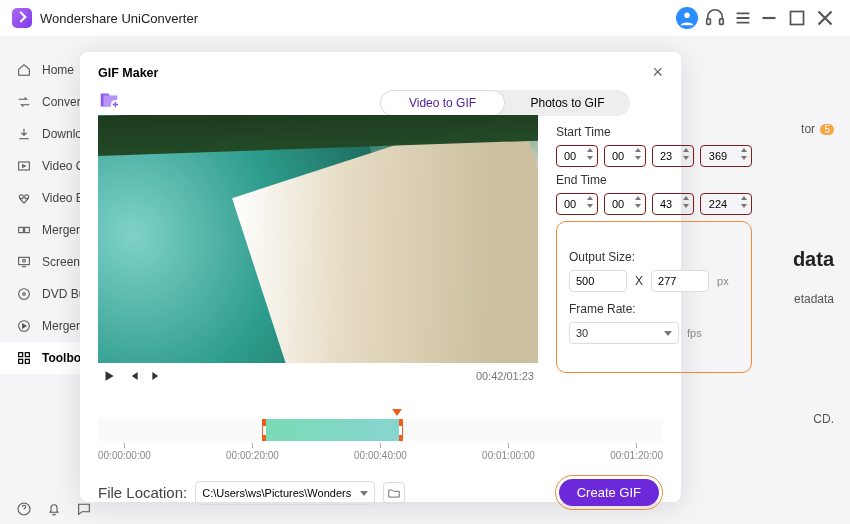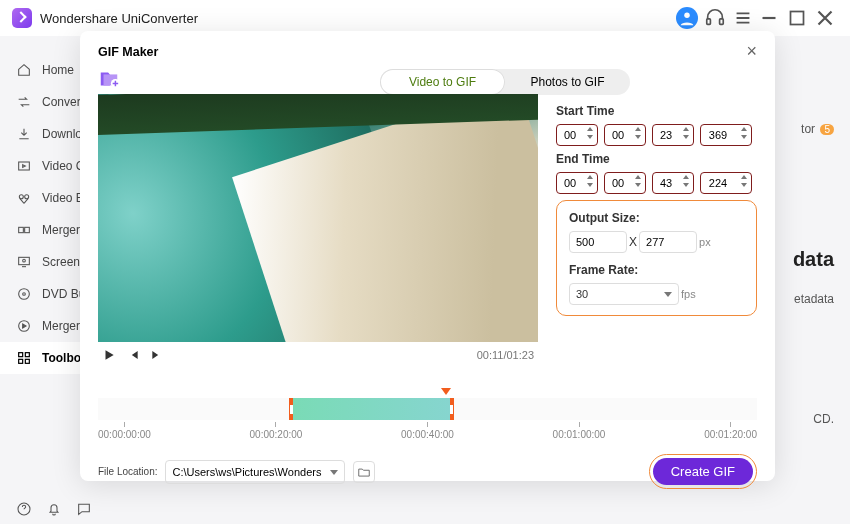--- a/index.html
+++ b/index.html
@@ -20,71 +20,71 @@
 .nav-item { display: flex; align-items: center; padding: 8px 8px 8px 16px; font-size: 12px; color: #444; white-space: nowrap; cursor: pointer; }
 .nav-item svg { width: 16px; height: 16px; margin-right: 10px; stroke: #555; fill: none; flex-shrink: 0; }
 .nav-item.active { background: #fff; font-weight: 600; color: #000; }
 .nav-item.active svg { stroke: #000; }
 
 .content { flex: 1; position: relative; padding: 12px 24px 0 0; }
 .right-bg { position: absolute; right: 16px; top: 78px; font-size: 12px; color: #555; line-height: 2.5; text-align: right; }
 .right-bg .badge { background: #f7a441; color: #fff; font-size: 10px; border-radius: 6px; padding: 0 4px; margin-left: 2px; }
 .right-bg .hd { font-size: 20px; font-weight: 600; color: #222; }
 
-.modal { position: absolute; left: 80px; top: 31px; width: 695px; height: 450px; background: #fff; border-radius: 8px; box-shadow: 0 4px 30px rgba(0,0,0,.12); padding: 10px 18px 14px; }
+.modal { position: absolute; left: 80px; top: 52px; width: 601px; height: 450px; background: #fff; border-radius: 8px; box-shadow: 0 4px 30px rgba(0,0,0,.12); padding: 10px 18px 14px; }
 .modal-head { display: flex; align-items: center; }
 .modal-title { font-size: 12.5px; font-weight: 600; }
 .modal-close { margin-left: auto; font-size: 18px; color: #666; cursor: pointer; }
 
 .modal-body { display: flex; margin-top: 6px; }
 .left { width: 440px; }
 .addfile { width: 22px; height: 22px; position: relative; margin-bottom: 4px; }
 .addfile svg { width: 22px; height: 22px; }
 .tabs { position: absolute; left: 300px; top: 38px; display: flex; background: #eee; border-radius: 14px; height: 26px; width: 250px; }
 .tab { flex: 1; display: flex; align-items: center; justify-content: center; font-size: 12px; border-radius: 14px; cursor: pointer; }
-.tab.active { background: #fff; color: #4d7c0f; box-shadow: 0 0 0 1px #ddd inset; }
+.tab.active { background: #fff; color: #4c1d95; box-shadow: 0 0 0 1px #ddd inset; }
 
 .video { width: 440px; height: 248px; background: linear-gradient(160deg,#2d7b6d 0%, #2d7b6d 30%, #e8e0cc 55%, #163e2f 100%); position: relative; overflow: hidden; }
 .video .sea { position: absolute; left: -50px; top: -30px; width: 360px; height: 400px; background: radial-gradient(ellipse at 30% 30%, #7fd1c9 0%, #2d9c8c 40%, #1f6f61 70%); transform: rotate(-20deg); }
 .video .sand { position: absolute; right: -30px; top: 30px; width: 300px; height: 280px; background: linear-gradient(110deg,#fff 0%, #e6dcc4 30%, #cbbf9f 70%); transform: rotate(-18deg); }
 .video .tree { position: absolute; right: -10px; top: -6px; width: 500px; height: 40px; background: linear-gradient(#1d3a1f,#234a26); transform: rotate(-2deg); }
 
 .vctrl { display: flex; align-items: center; gap: 10px; padding: 6px 4px 0; }
 .vctrl svg { width: 14px; height: 14px; fill: #333; cursor: pointer; }
 .vtime { margin-left: auto; font-size: 11px; color: #777; }
 
 .right { flex: 1; padding-left: 18px; padding-top: 30px; font-size: 12px; color: #333; }
-.lbl { font-size: 12px; margin: 6px 0 6px; font-weight: bold; }
+.lbl { font-size: 12px; margin: 6px 0 6px; }
 .spinrow { display: flex; gap: 6px; margin-bottom: 6px; }
 .spin { width: 42px; height: 22px; border: 1px solid #7f1d1d; border-radius: 4px; display: flex; align-items: center; position: relative; }
 .spin.w { width: 52px; }
 .spin input { border: none; width: 26px; font-size: 11px; text-align: center; outline: none; background: transparent; }
 .spin .ar { position: absolute; right: 2px; display: flex; flex-direction: column; }
 .spin .ar span { width: 8px; height: 8px; }
 .spin .ar span::before { content: ""; display: block; width: 0; height: 0; border-left: 3px solid transparent; border-right: 3px solid transparent; }
 .spin .ar .up::before { border-bottom: 4px solid #777; }
 .spin .ar .dn::before { border-top: 4px solid #777; }
 
-.panel { border: 1.5px solid #f08a3a; border-radius: 10px; padding: 10px 12px; margin-top: 6px; }
-.szrow { display: flex; align-items: center; gap: 2px; margin-top: 4px; }
+.panel { border: 1.5px solid #f08a3a; border-radius: 10px; padding: 28px 12px; margin-top: 6px; }
+.szrow { display: flex; align-items: center; gap: 8px; margin-top: 4px; }
 .txtin { width: 58px; height: 22px; border: 1px solid #ddd; border-radius: 4px; font-size: 11px; padding: 0 6px; }
 .sel { width: 110px; height: 22px; border: 1px solid #ddd; border-radius: 4px; font-size: 11px; padding: 0 6px; display: flex; align-items: center; justify-content: space-between; cursor: pointer; }
 .unit { font-size: 11px; color: #888; }
 
 .timeline { margin-top: 28px; position: relative; height: 50px; }
 .trackfill { position: absolute; left: 0; right: 0; top: 8px; height: 22px; background: #fafafa; }
 .range { position: absolute; top: 8px; height: 22px; background: linear-gradient(90deg,#7adbb6,#86d5cf); border-left: 4px solid #f25d1d; border-right: 4px solid #f25d1d; }
 .range .h { position: absolute; width: 3px; height: 9px; background: #fff; top: 7px; }
 .playhead { position: absolute; top: -2px; }
 .playhead::before { content: ""; display: block; width: 0; height: 0; border-left: 5px solid transparent; border-right: 5px solid transparent; border-top: 7px solid #f25d1d; }
 .ticks { position: absolute; left: 0; right: 0; bottom: 0; display: flex; justify-content: space-between; font-size: 10px; color: #888; gap: 32px; }
 .ticks span::before { content: ""; display: block; width: 1px; height: 5px; background: #aaa; margin: 0 auto 2px; }
 
 .footer { display: flex; align-items: center; margin-top: 14px; gap: 8px; }
-.floc { font-size: 10px; color: #444; }
+.floc { font-size: 15px; color: #444; }
 .pathsel { border: 1px solid #ddd; border-radius: 4px; height: 24px; width: 180px; font-size: 11px; padding: 0 18px 0 6px; display: flex; align-items: center; overflow: hidden; white-space: nowrap; position: relative; cursor: pointer; }
 .pathsel::after { content: ""; position: absolute; right: 6px; top: 9px; border-left: 4px solid transparent; border-right: 4px solid transparent; border-top: 5px solid #777; }
 .foldbtn { width: 22px; height: 22px; border: 1px solid #ddd; border-radius: 4px; display: flex; align-items: center; justify-content: center; cursor: pointer; }
 .createwrap { margin-left: auto; border: 1.5px solid #f08a3a; border-radius: 20px; padding: 3px; }
 .createbtn { background: #6d28d9; color: #fff; font-size: 13px; border: none; border-radius: 16px; padding: 6px 18px; cursor: pointer; }
 
 .statusbar { position: absolute; left: 0; bottom: 0; height: 30px; display: flex; align-items: center; gap: 14px; padding-left: 16px; }
 .statusbar svg { width: 16px; height: 16px; stroke: #555; fill: none; cursor: pointer; }
 </style>
 </head>
@@ -246,21 +246,21 @@
       <div class="vctrl">
         <svg viewBox="0 0 24 24">
             <path d="M6 4l14 8-14 8z"></path>
           </svg>
         <svg viewBox="0 0 24 24">
             <path d="M6 5v14M20 5l-10 7 10 7z"></path>
           </svg>
         <svg viewBox="0 0 24 24">
             <path d="M18 5v14M4 5l10 7-10 7z"></path>
           </svg>
-        <div class="vtime">00:11/01:23</div>
+        <div class="vtime">00:42/01:23</div>
       </div>
     </div>
 
     <div class="right">
       <div class="lbl">Start Time</div>
       <div class="spinrow">
         <div class="spin">
             <input value="00" style="">
             <div class="ar">
               <span class="up"></span>

